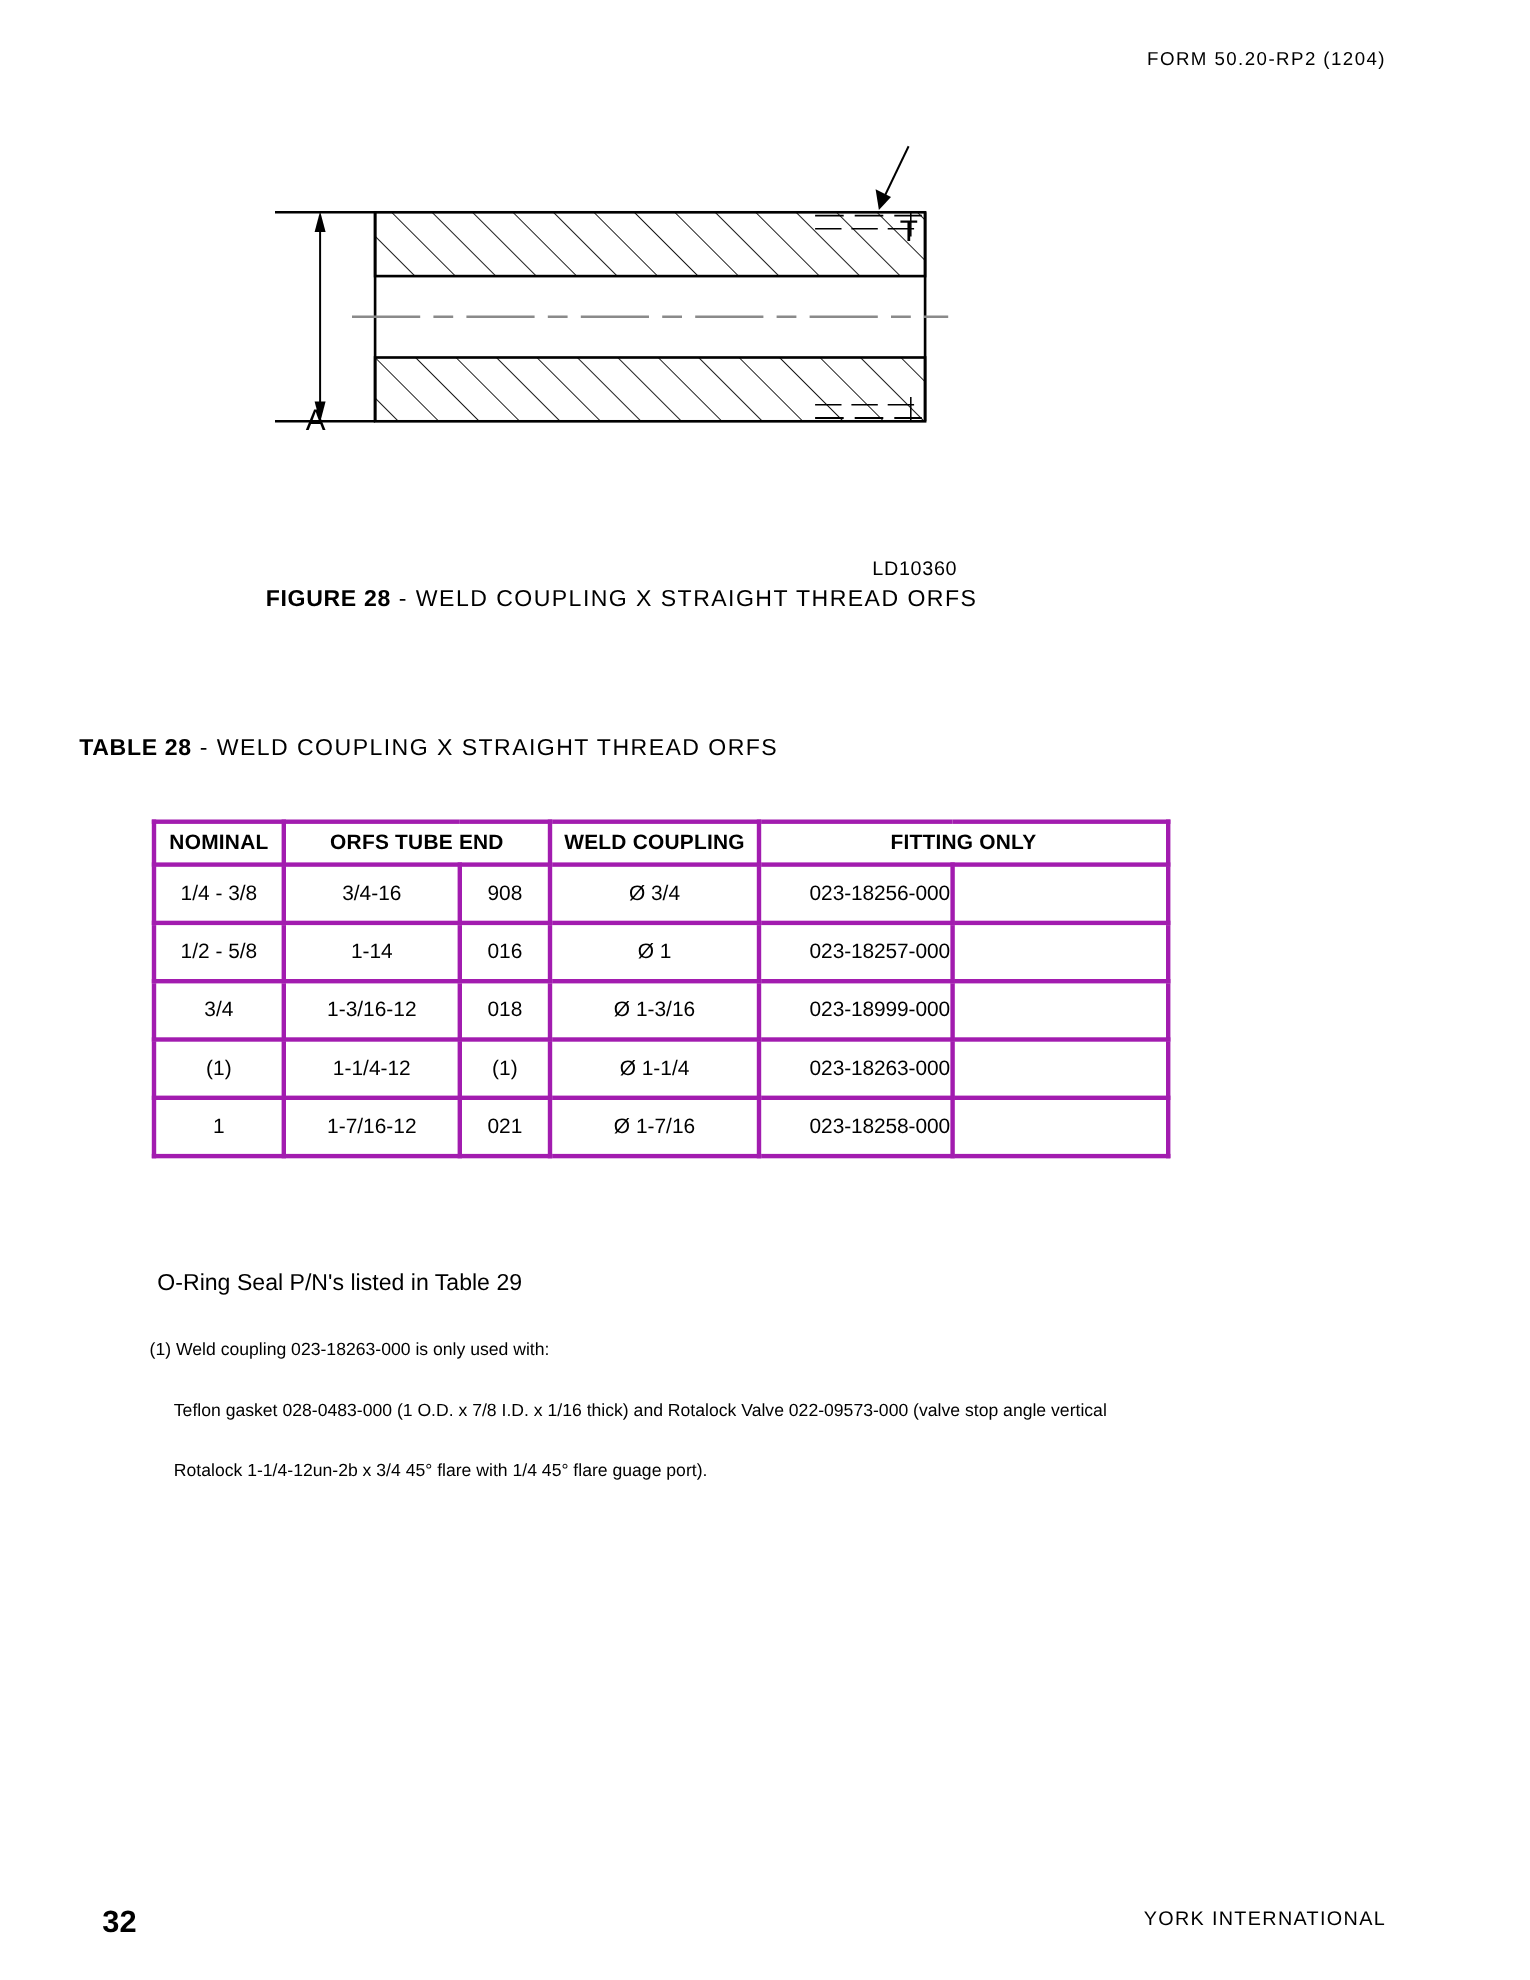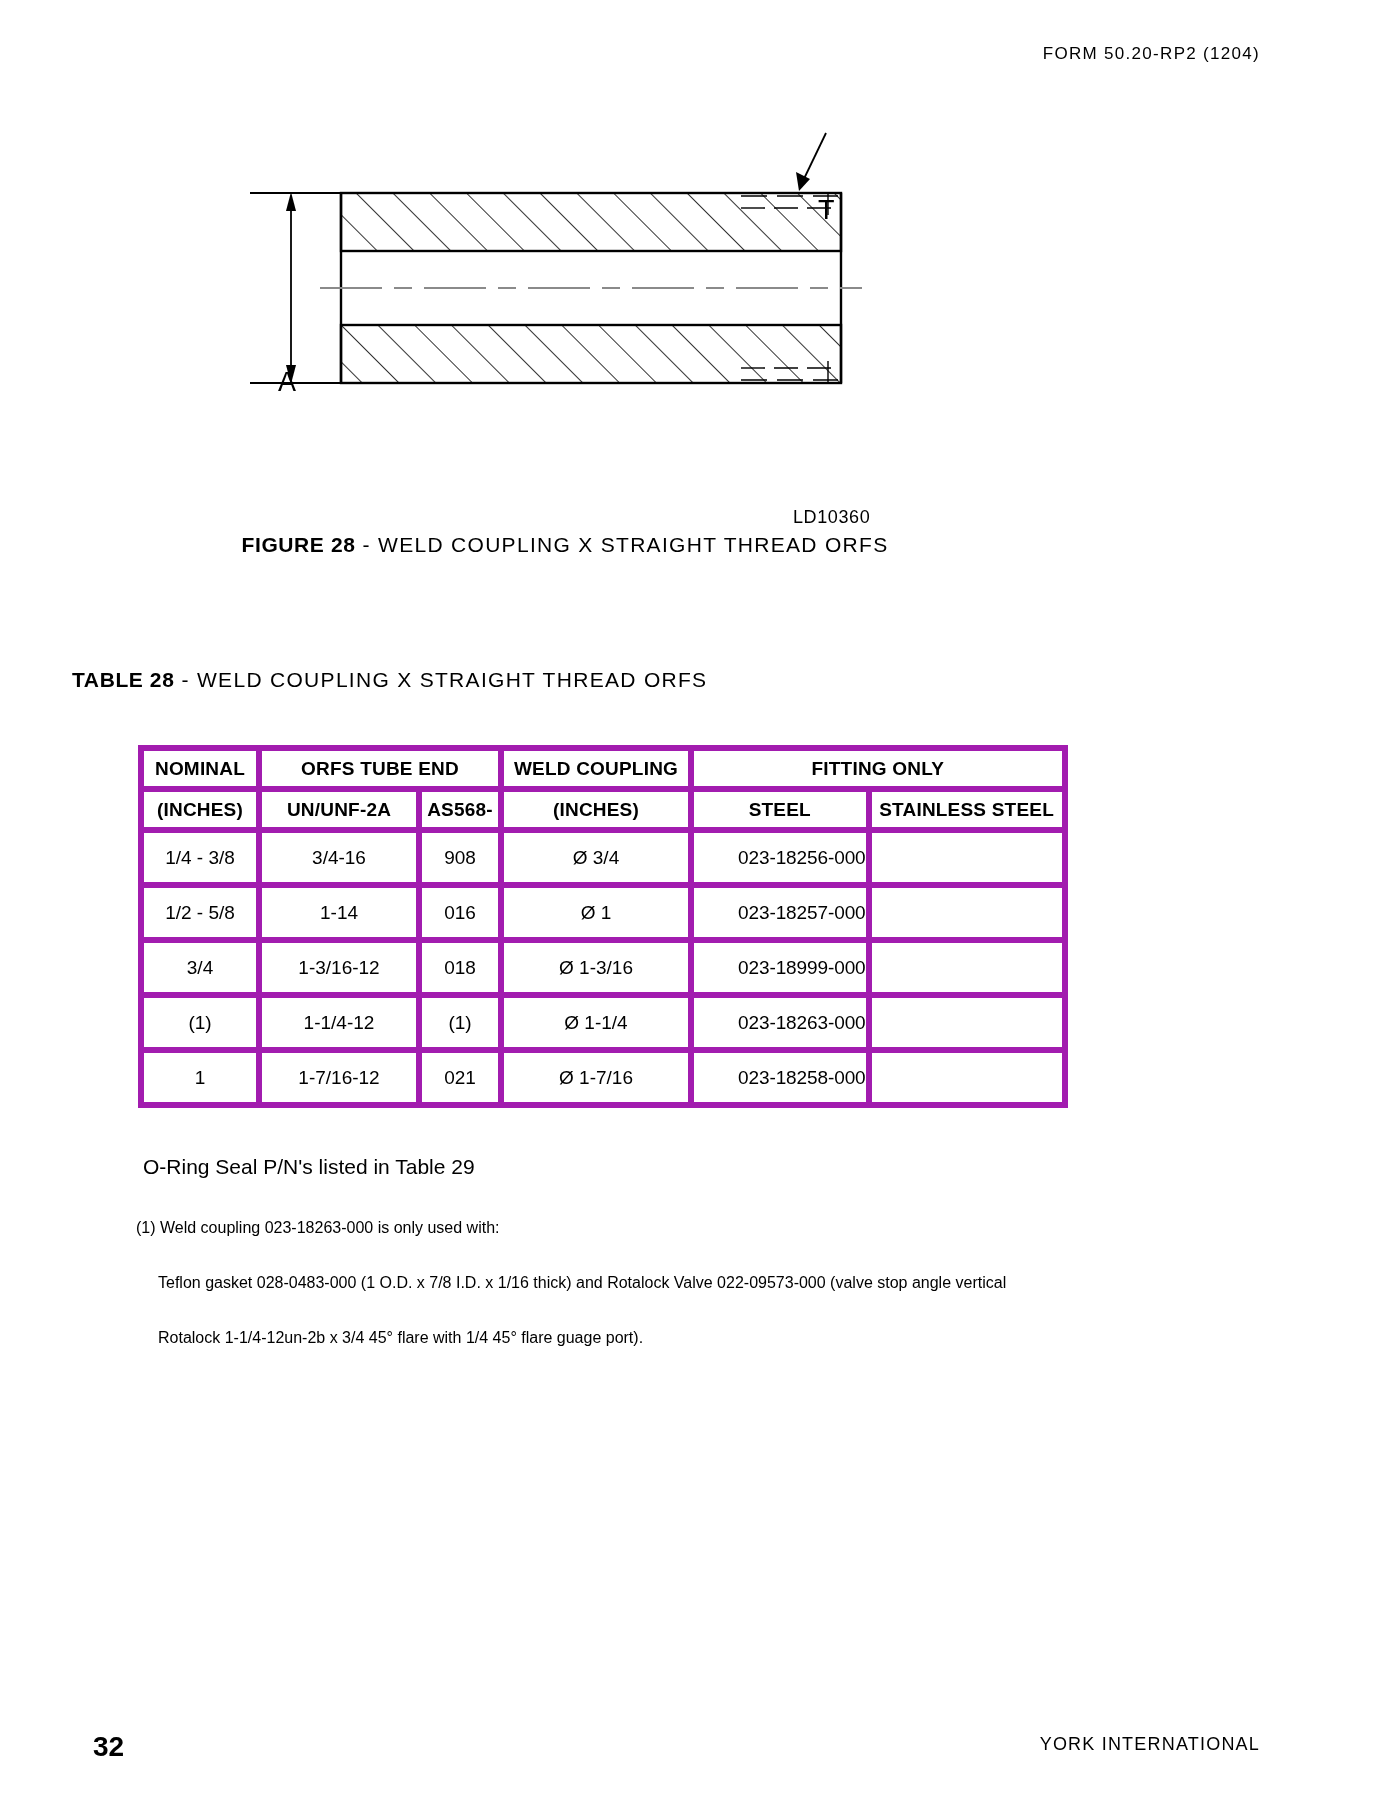--- a/index.html
+++ b/index.html
@@ -103,21 +103,21 @@
     top: 745px;
     left: 138px;
   }
   table.spec {
     border-collapse: collapse;
     font-size: 19px;
     table-layout: fixed;
   }
   table.spec th,
   table.spec td {
-    border: 6px solid #a21caf;
+    border: 4px solid #a21caf;
     padding: 0;
     text-align: center;
     vertical-align: middle;
     font-weight: normal;
   }
   table.spec thead th {
     font-weight: bold;
     height: 35px;
     line-height: 35px;
     white-space: nowrap;
@@ -248,28 +248,20 @@
         <col class="col-steel">
         <col class="col-sst">
       </colgroup>
       <thead>
         <tr>
           <th>NOMINAL</th>
           <th colspan="2">ORFS TUBE END</th>
           <th>WELD COUPLING</th>
           <th colspan="2">FITTING ONLY</th>
         </tr>
-        <tr>
-          <th>(INCHES)</th>
-          <th>UN/UNF-2A</th>
-          <th>AS568-</th>
-          <th>(INCHES)</th>
-          <th>STEEL</th>
-          <th>STAINLESS STEEL</th>
-        </tr>
       </thead>
       <tbody>
         <tr>
           <td>1/4 - 3/8</td>
           <td>3/4-16</td>
           <td>908</td>
           <td>Ø 3/4</td>
           <td class="pn">023-18256-000</td>
           <td class="pn"></td>
         </tr>

